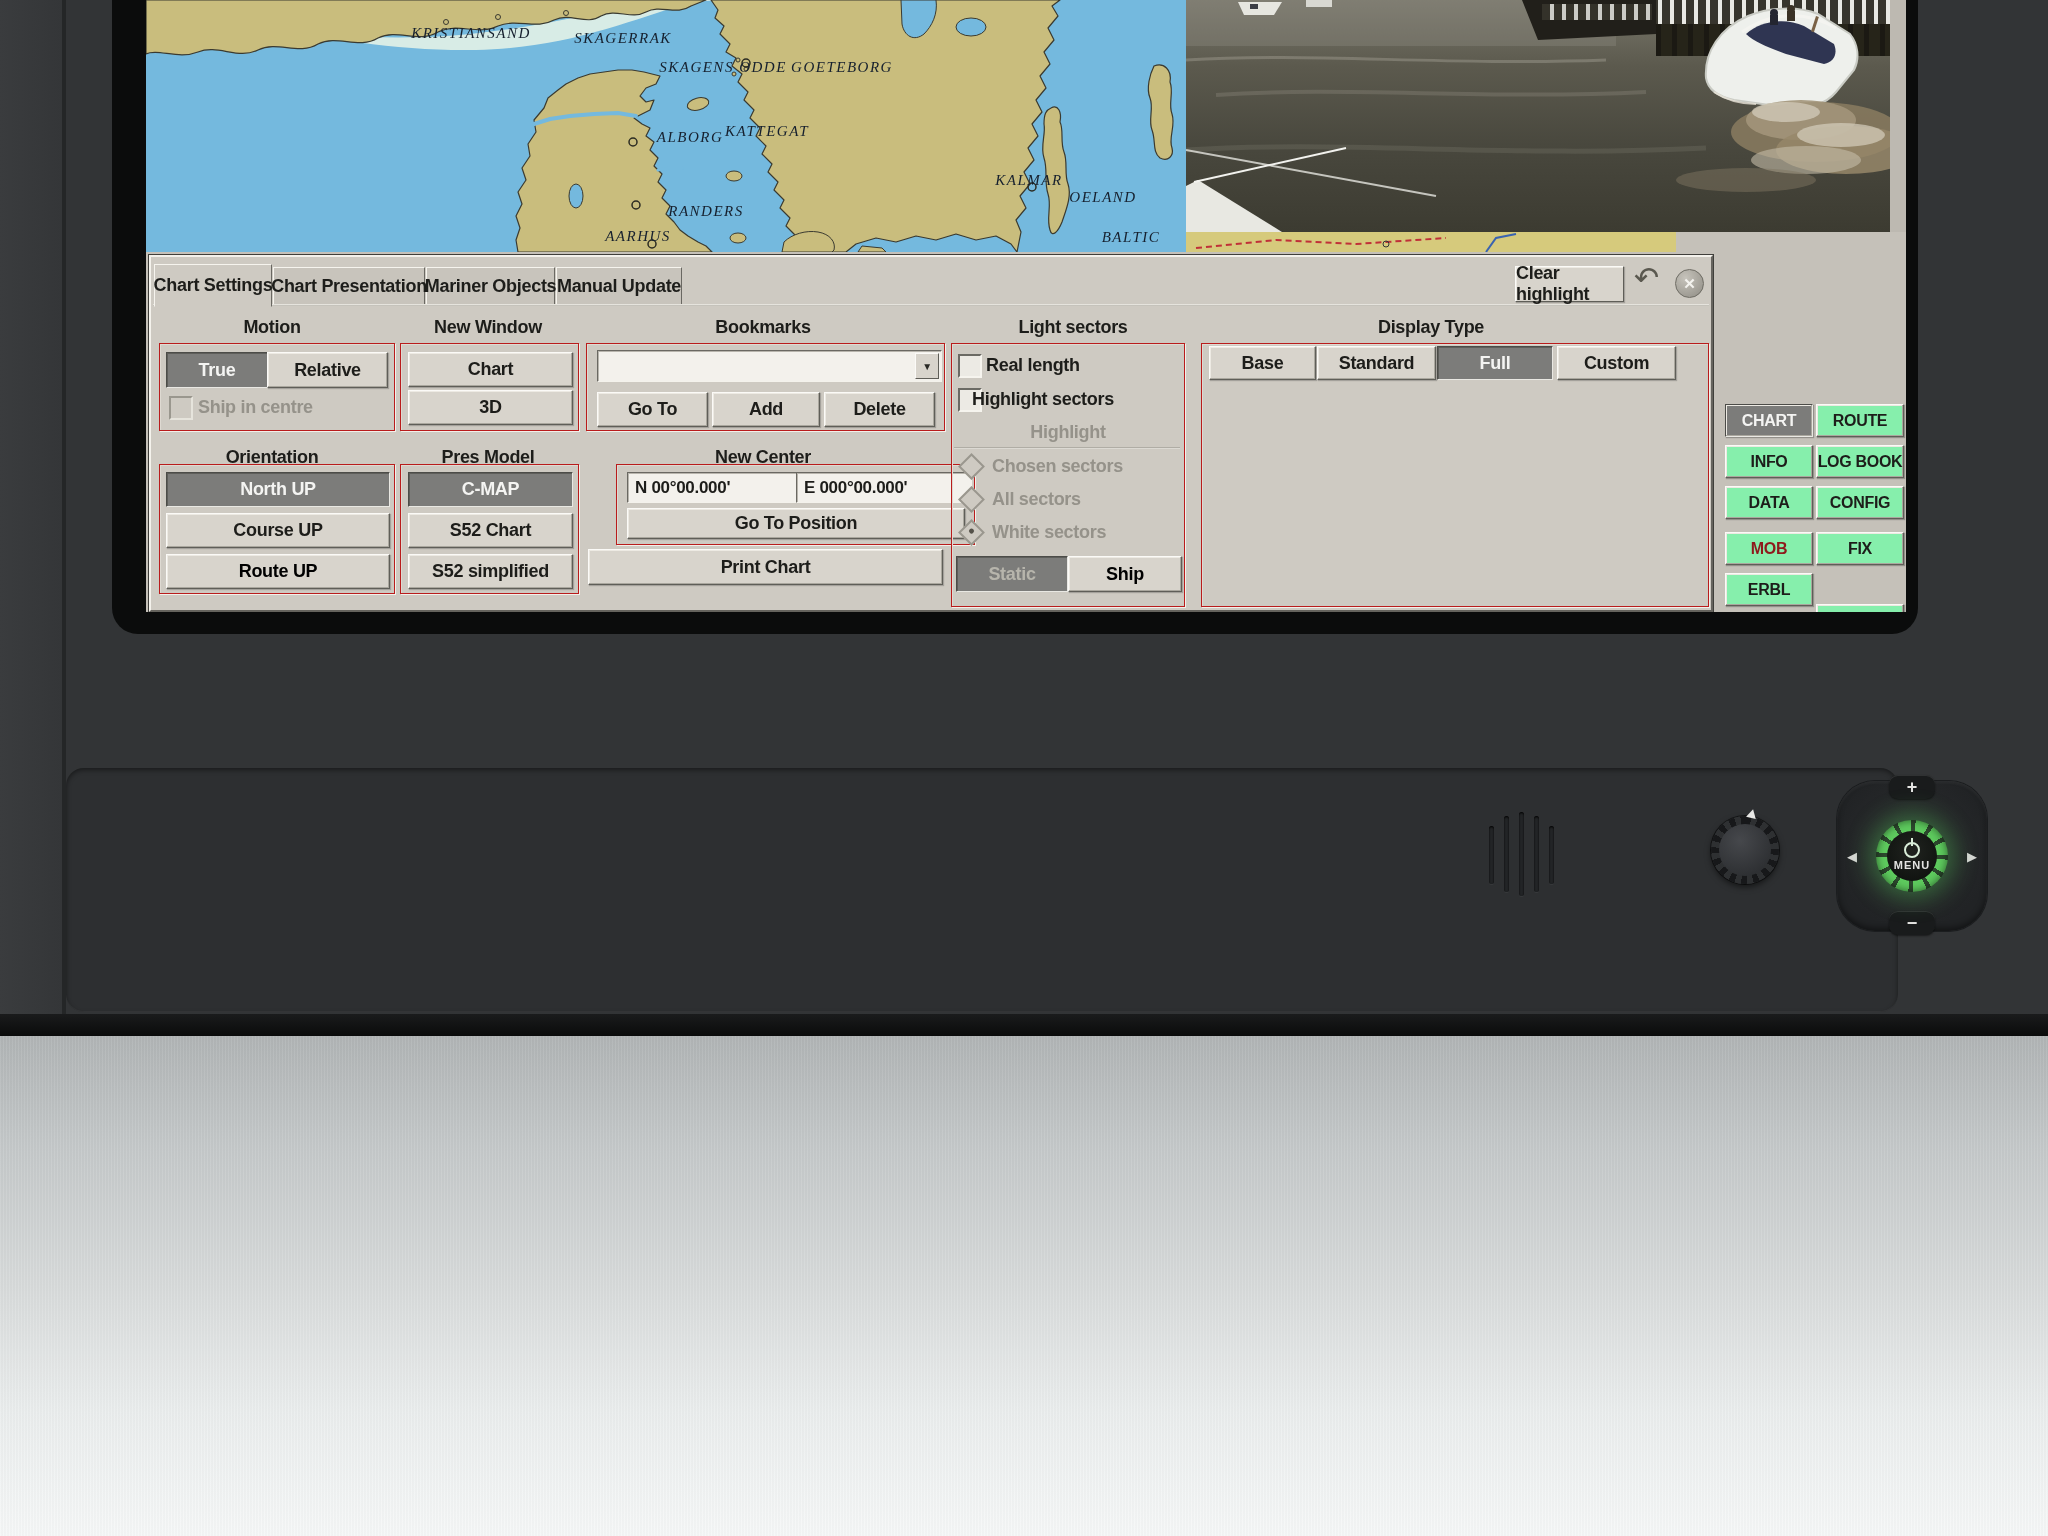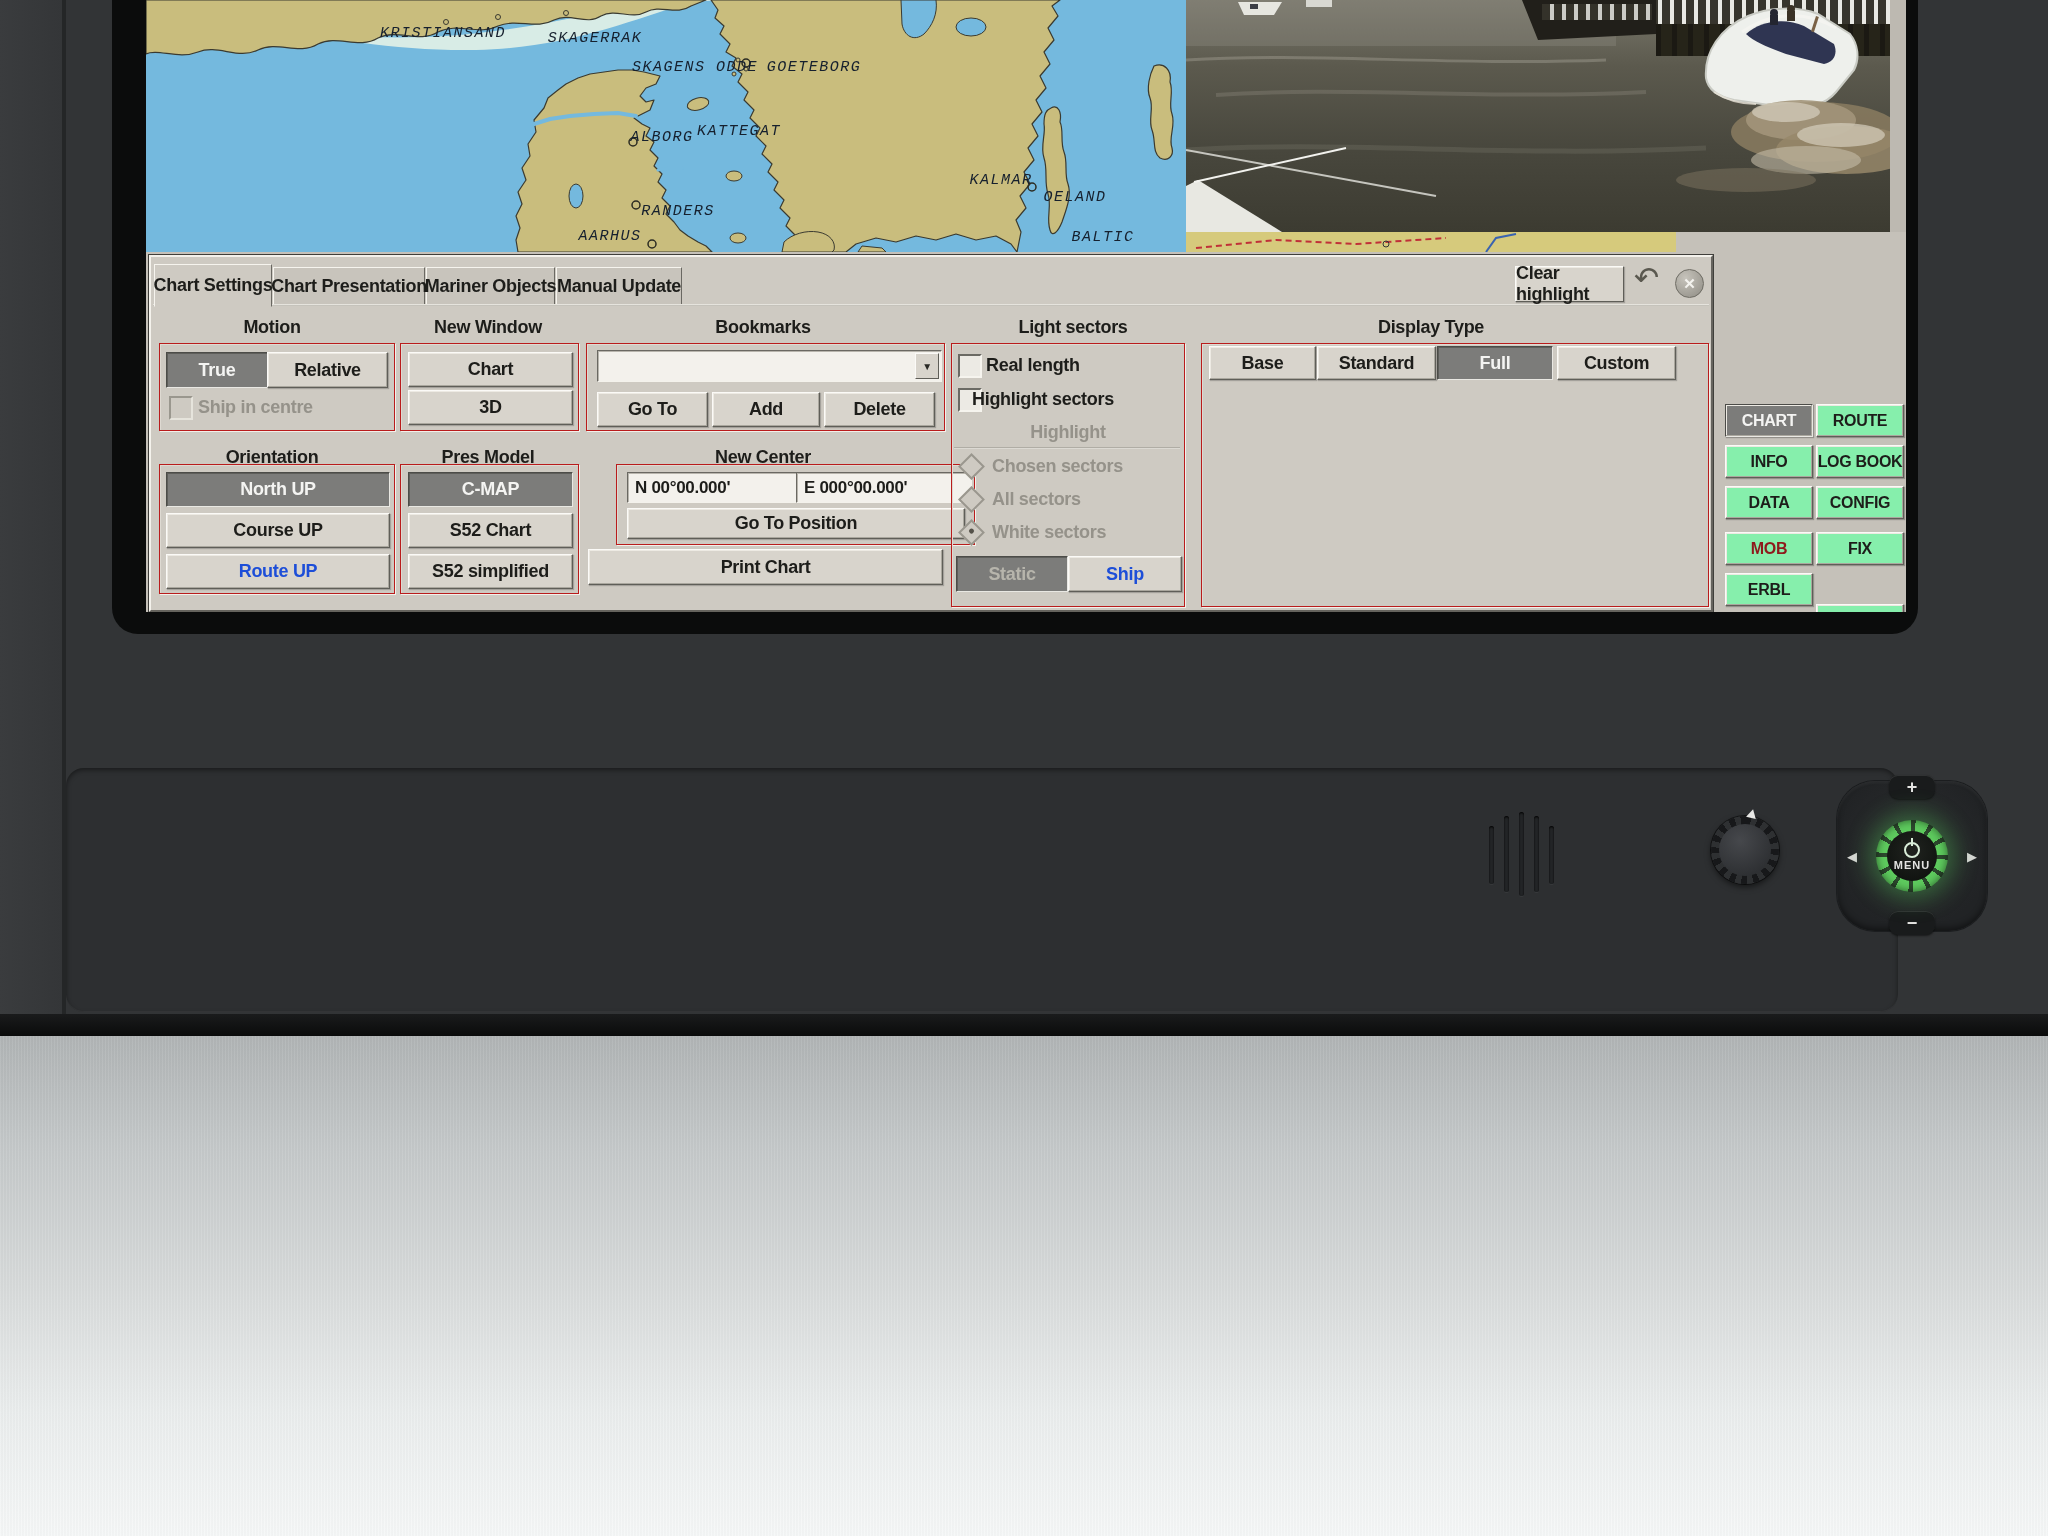--- a/index.html
+++ b/index.html
@@ -14,43 +14,43 @@
   .desk{left:0;top:1036px;width:2048px;height:500px;
     background:linear-gradient(180deg,#b1b5b6 0%,#c5c9ca 22%,#d8dbdb 50%,#ebeeee 75%,#f6f8f8 100%);}
   .desk::after{content:"";position:absolute;inset:0;background:repeating-linear-gradient(90deg,rgba(255,255,255,.05) 0 1px,rgba(0,0,0,.02) 1px 3px);}
 
   
   .screen-frame{left:112px;top:0;width:1806px;height:634px;background:#0b0c0c;border-radius:0 0 26px 26px;}
   .screen{left:146px;top:0;width:1760px;height:612px;background:#c5c1b9;overflow:hidden;}
 
   
   .map{left:0;top:0;width:1040px;height:252px;background:#74b9de;}
-  .map-label{position:absolute;transform:translate(-50%,-50%);font-family:Liberation Mono, monospace;font-style:italic;
-    font-size:15px;letter-spacing:1.5px;color:#16202e;white-space:nowrap;}
+  .map-label{position:absolute;transform:translate(-50%,-50%);font-family:Liberation Serif, serif;font-style:italic;
+    font-size:15px;letter-spacing:1.5px;color:#16202e;white-space:nowrap;margin-left:28px;}
 
   
   .camera{left:1040px;top:0;width:704px;height:232px;background:#45443c;}
   .cam-right-strip{left:1744px;top:0;width:16px;height:232px;background:#bdb9b1;}
   .chart-sliver{left:1040px;top:232px;width:490px;height:20px;background:#d6ca7c;overflow:hidden;}
 
   
   .panel-window{left:3px;top:255px;width:1560px;height:353px;background:#cecac2;
     border:2px solid;border-color:#f4f2ec #66645e #66645e #f4f2ec;box-shadow:0 0 0 1px #403f3b;}
   .tab{position:absolute;display:flex;align-items:center;justify-content:center;background:#cecac2;
     border:1px solid;border-color:#f6f4ee #6a6862 #cecac2 #f6f4ee;font-weight:bold;font-size:18px;color:#1d1d1a;letter-spacing:-.3px;white-space:nowrap;}
   .tab.inactive{border-bottom:1px solid #9a978e;background:#c8c4bc;}
   .tabline{position:absolute;left:2px;top:47px;width:1556px;height:2px;background:linear-gradient(180deg,#f6f4ee,#b5b2aa);}
 
   .btn{position:absolute;display:flex;align-items:center;justify-content:center;background:#d8d4cc;color:#1d1d1a;
     border:1px solid;border-color:#fbfaf7 #5f5e58 #5f5e58 #fbfaf7;
     box-shadow:inset -1px -1px 0 #aaa79e, inset 1px 1px 0 #edeae3, 1px 1px 1px rgba(0,0,0,.2);
     font-weight:bold;font-size:18px;letter-spacing:-.3px;white-space:nowrap;}
   .btn.dark{background:#7c7c7a;color:#f4f4f2;border-color:#4c4c48 #e9e8e3 #e9e8e3 #4c4c48;
     box-shadow:inset 1px 1px 0 #5e5e5a;}
-  .btn.disabled{color:#1d4ed8;}
+  .btn.disabled{color:#000000;}
   .btn.dark.disabled{color:#b7b5ac;}
 
   .gbox{position:absolute;border:1px solid #b91c1c;box-shadow:1px 1px 0 #f2f0ea, inset 1px 1px 0 #dedad2;}
   .sect-title{position:absolute;font-weight:bold;font-size:18px;color:#1d1d1a;text-align:center;letter-spacing:-.3px;}
   .sect-title.gray{color:#95928a;}
 
   .input{position:absolute;background:#f3f1ec;border:1px solid;border-color:#6a6862 #f4f2ec #f4f2ec #6a6862;
     box-shadow:inset 1px 1px 0 #b8b5ad;display:flex;align-items:center;padding-left:7px;
     font-weight:bold;font-size:17px;color:#1d1d1a;letter-spacing:-.3px;}
   .combo-arrow{position:absolute;right:2px;top:2px;bottom:2px;width:22px;background:#d8d4cc;

